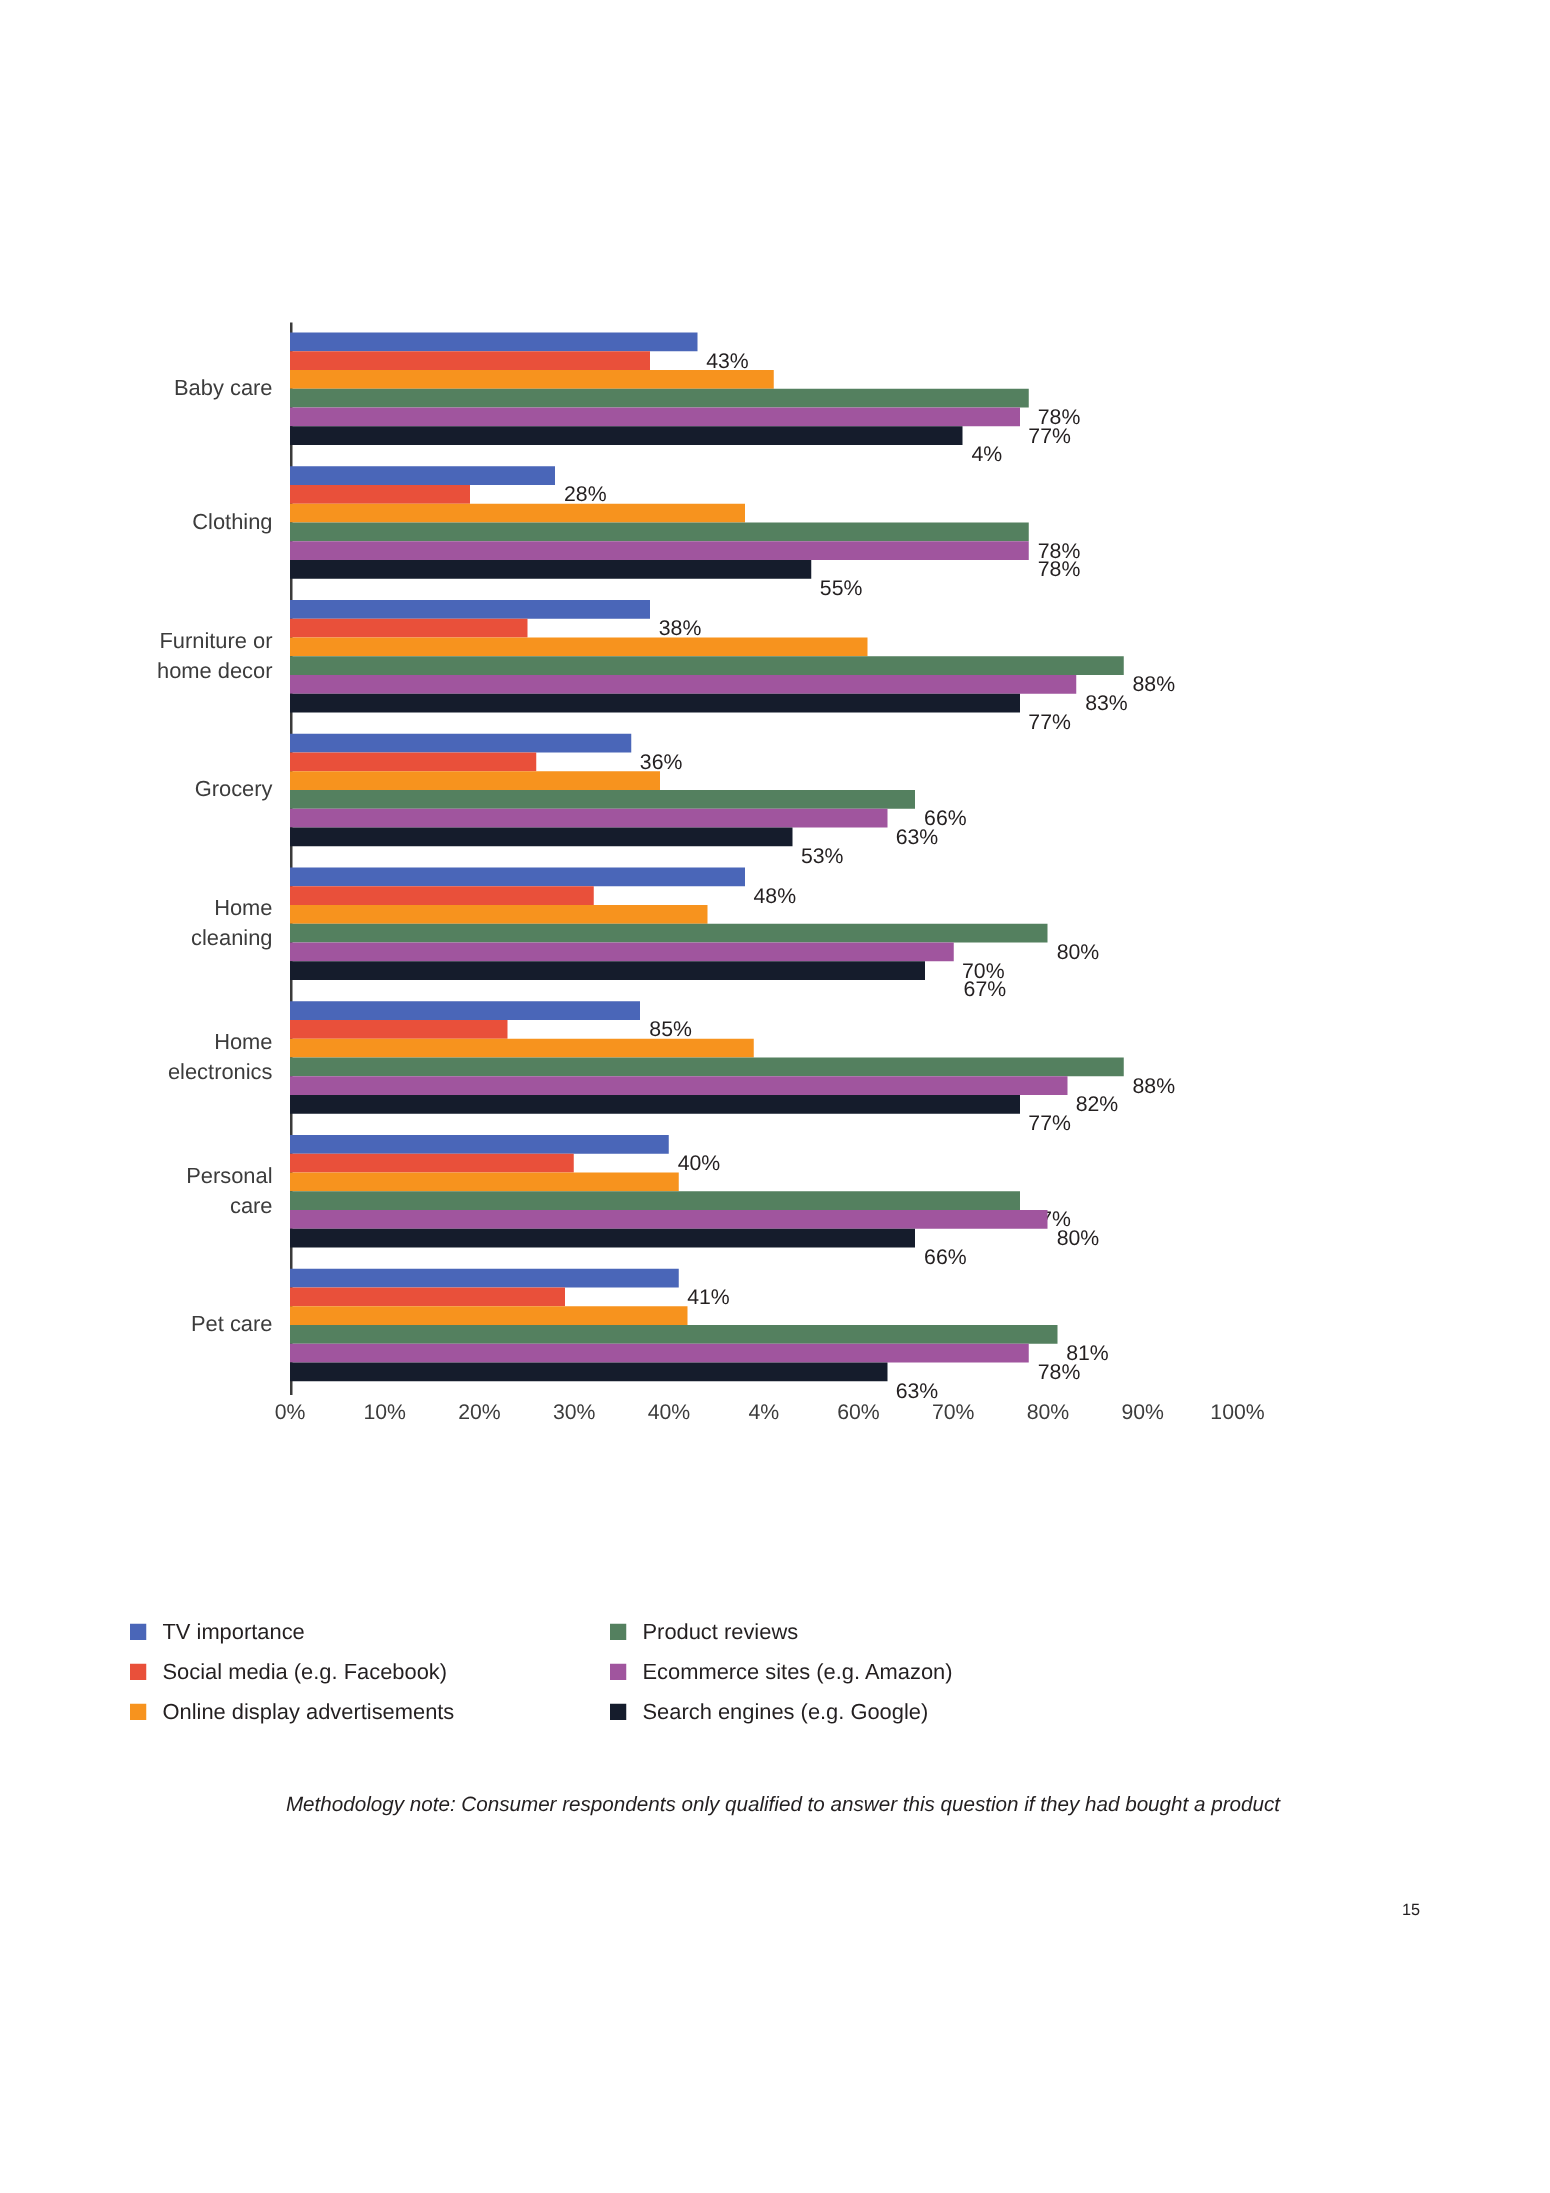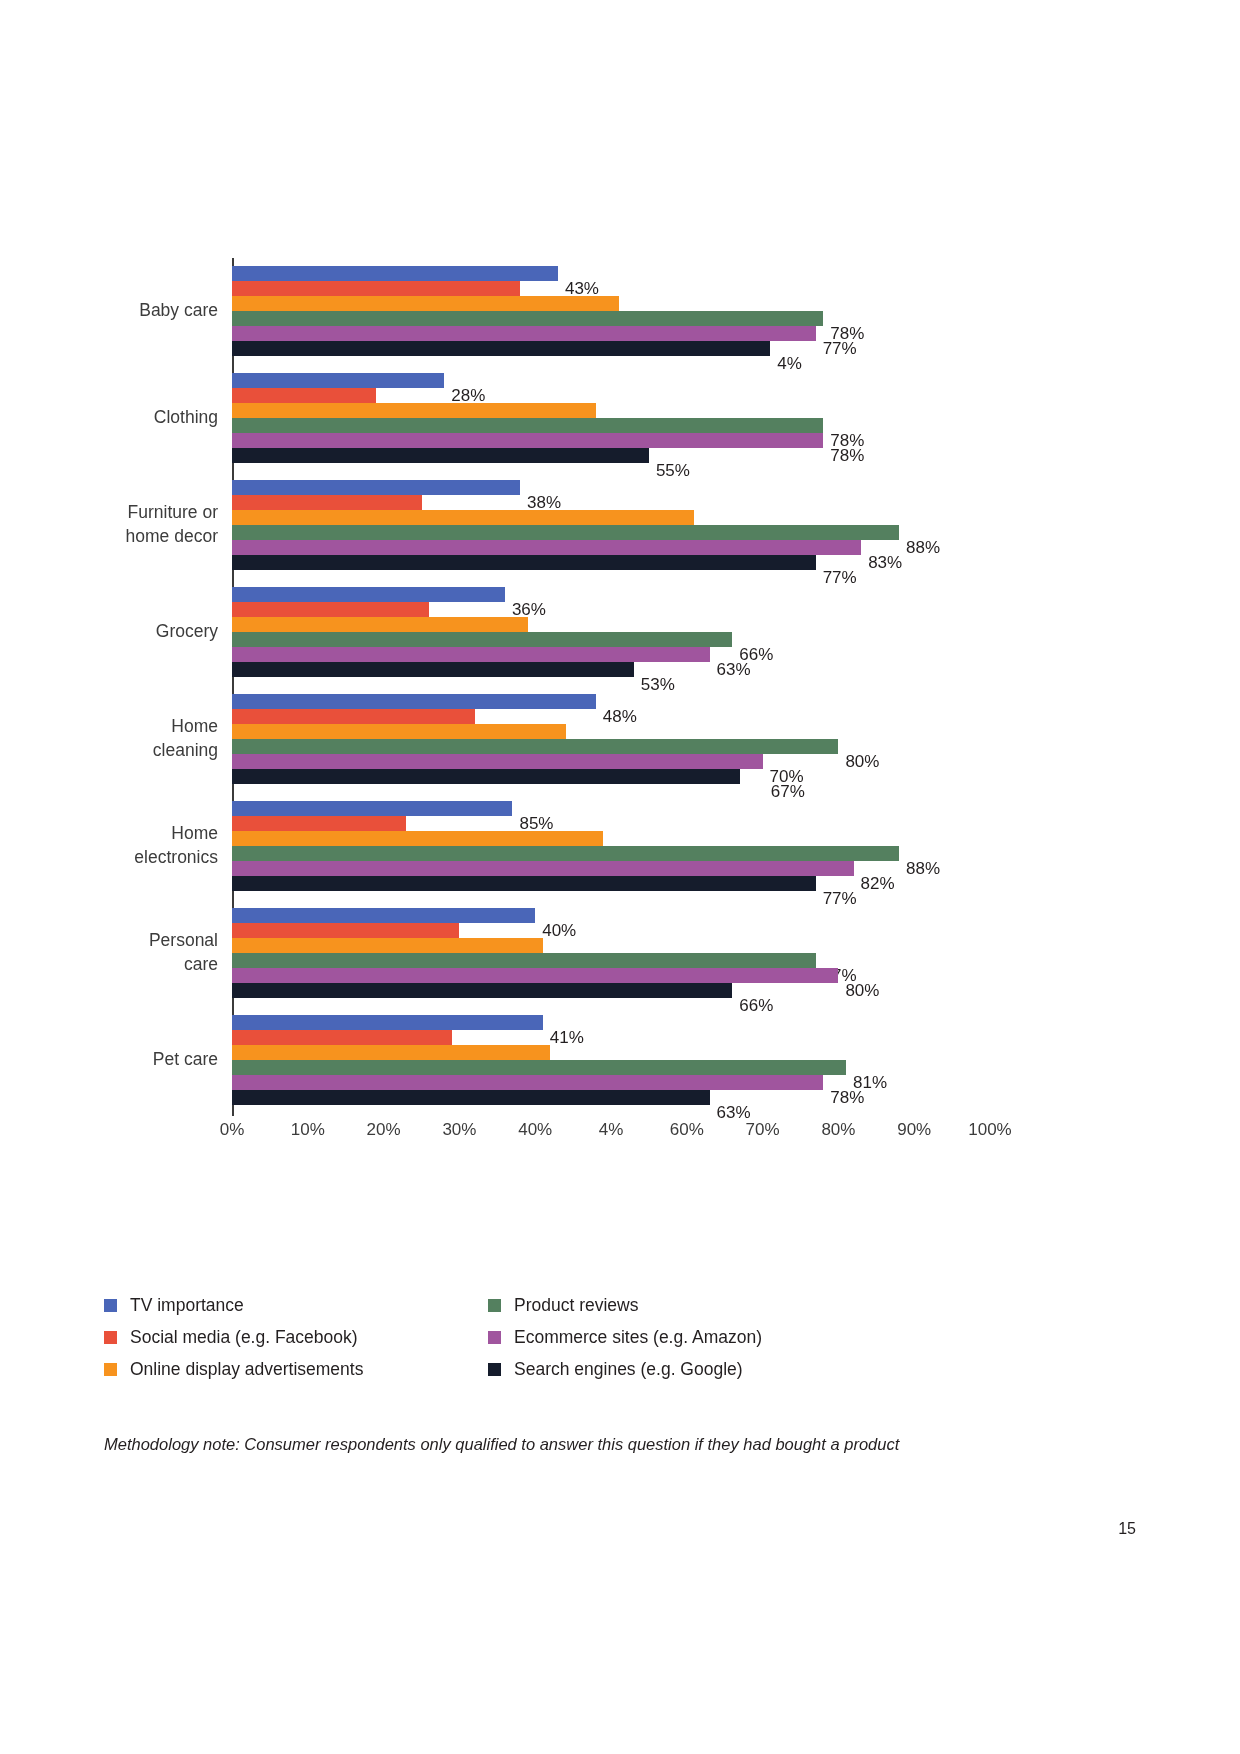--- a/index.html
+++ b/index.html
@@ -61,27 +61,27 @@
     display:grid;grid-template-columns:384px 384px;
     row-gap:11px;
   }
   .legend-item{display:flex;align-items:center;}
   .swatch{width:13px;height:13px;margin-right:13px;flex:0 0 auto;}
   .legend-text{font-size:17.5px;color:#231f20;white-space:nowrap;}
 
   
   .note{
     position:absolute;left:104px;top:1428px;width:920px;
-    font-style:italic;font-size:16.5px;line-height:1.95;color:#231f20;
+    font-style:italic;font-size:16.5px;line-height:1.95;color:#231f20;text-align:right;
   }
   .note p{margin:0;}
 
   .pageno{
     position:absolute;right:104px;top:1520px;
-    font-size:16px;color:#231f20;
+    font-size:13px;color:#231f20;
   }
 </style>
 </head>
 <body>
 
 <div class="page">
 
 
   <div class="chart">
     <div class="axis-line"></div>

